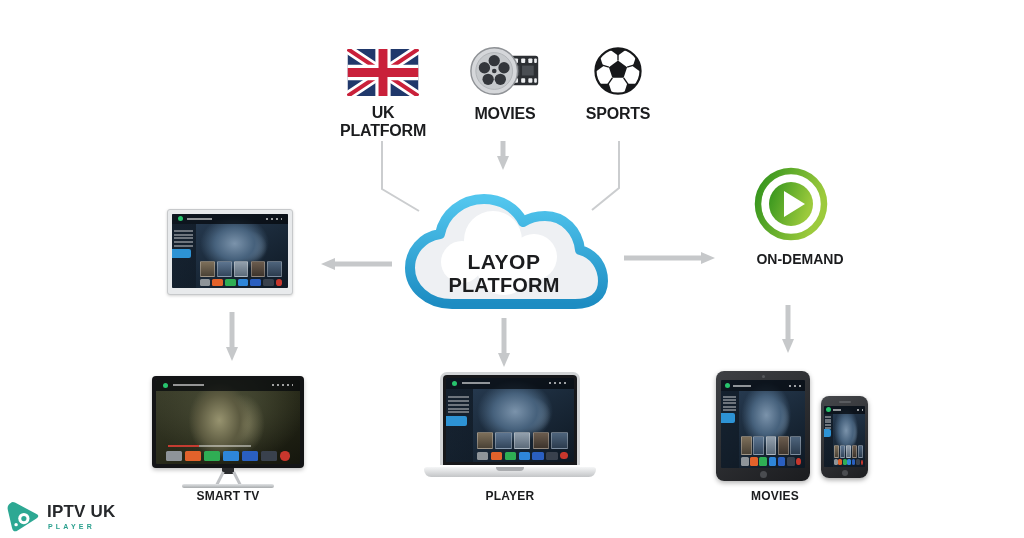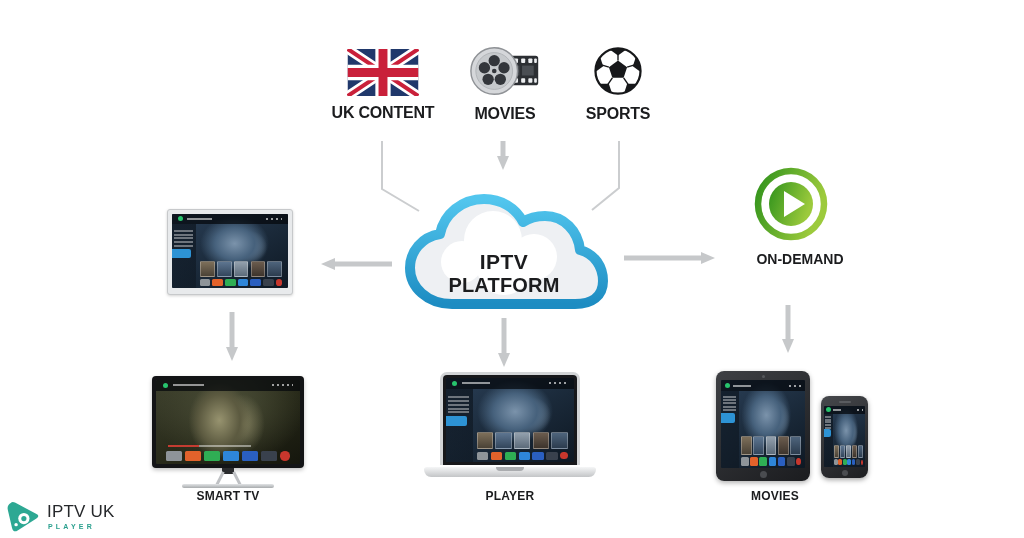--- a/index.html
+++ b/index.html
@@ -111,21 +111,21 @@
 
   .device-label{position:absolute;text-align:center;font-size:12px;font-weight:bold;
                 letter-spacing:0.2px;z-index:2;}
   .lbl-smarttv{left:152px;top:489px;width:152px;}
   .lbl-laptop{left:424px;top:489px;width:172px;}
   .lbl-mobile{left:700px;top:489px;width:150px;}
 
   
   .brand{position:absolute;left:4px;top:497px;display:flex;align-items:center;z-index:2;}
   .brand-text{margin-left:5px;}
-  .brand-title{font-size:17px;font-weight:normal;color:#26282b;letter-spacing:0.2px;}
+  .brand-title{font-size:17px;font-weight:bold;color:#26282b;letter-spacing:0.2px;}
   .brand-sub{font-size:7px;font-weight:bold;letter-spacing:3.2px;color:#2aa08e;margin-top:1px;margin-left:1px;}
 </style>
 </head>
 <body>
 
 <div class="stage">
 
   <svg class="connectors" viewBox="0 0 1024 538">
     <defs>
       <marker id="arr" markerUnits="userSpaceOnUse" markerWidth="16" markerHeight="14" refX="2" refY="7" orient="auto">
@@ -145,21 +145,21 @@
   <div class="source" style="left:330px;top:48px;width:106px;">
     <div class="src-icon" style="height:49px;">
       <svg width="72" height="47" viewBox="0 0 60 40">
         <rect width="60" height="40" fill="#20386b"></rect>
         <path d="M0,0 60,40 M60,0 0,40" stroke="#ffffff" stroke-width="8"></path>
         <path d="M0,0 60,40 M60,0 0,40" stroke="#c9203a" stroke-width="3.4"></path>
         <path d="M30,0 V40 M0,20 H60" stroke="#ffffff" stroke-width="13"></path>
         <path d="M30,0 V40 M0,20 H60" stroke="#c9203a" stroke-width="7.6"></path>
       </svg>
     </div>
-    <div class="src-label">UK CONTENT</div>
+    <div class="src-label">UK PLATFORM</div>
   </div>
 
   <div class="source" style="left:455px;top:44px;width:100px;">
     <div class="src-icon" style="height:54px;">
       <svg width="70" height="54" viewBox="0 0 78 60">
         <rect x="38" y="13" width="38" height="33" rx="3" fill="#2c2f33"></rect>
         <g fill="#eceef0">
           <rect x="41" y="16" width="4.5" height="5" rx="1"></rect>
             <rect x="49" y="16" width="4.5" height="5" rx="1"></rect>
           <rect x="57" y="16" width="4.5" height="5" rx="1"></rect>
@@ -233,21 +233,21 @@
                C105,19 120,28 127,42 C133,38 141,36 149,36 C168,36 182,51 184,70
                C199,74 207,87 207,101 C207,116 196,124 179,124 Z" fill="#eef0f3" stroke="url(#cg)" stroke-width="10" stroke-linejoin="round" stroke-linecap="round"></path>
       <g fill="#ffffff">
         <circle cx="97" cy="60" r="29"></circle>
           <circle cx="138" cy="77" r="23"></circle>
         <circle cx="66" cy="82" r="21"></circle>
           <circle cx="108" cy="88" r="27"></circle>
       </g>
     </svg>
     <div class="cloud-text">
-      <div class="cloud-line1">IPTV</div>
+      <div class="cloud-line1">LAYOP</div>
       <div class="cloud-line2">PLATFORM</div>
     </div>
   </div>
 
   <div class="ondemand-icon">
     <svg width="76" height="76" viewBox="0 0 76 76">
       <defs>
         <linearGradient id="gg" x1="0" y1="0" x2="1" y2="0.35">
           <stop offset="0" stop-color="#2f921c"></stop>
             <stop offset="1" stop-color="#9cca3c"></stop>

